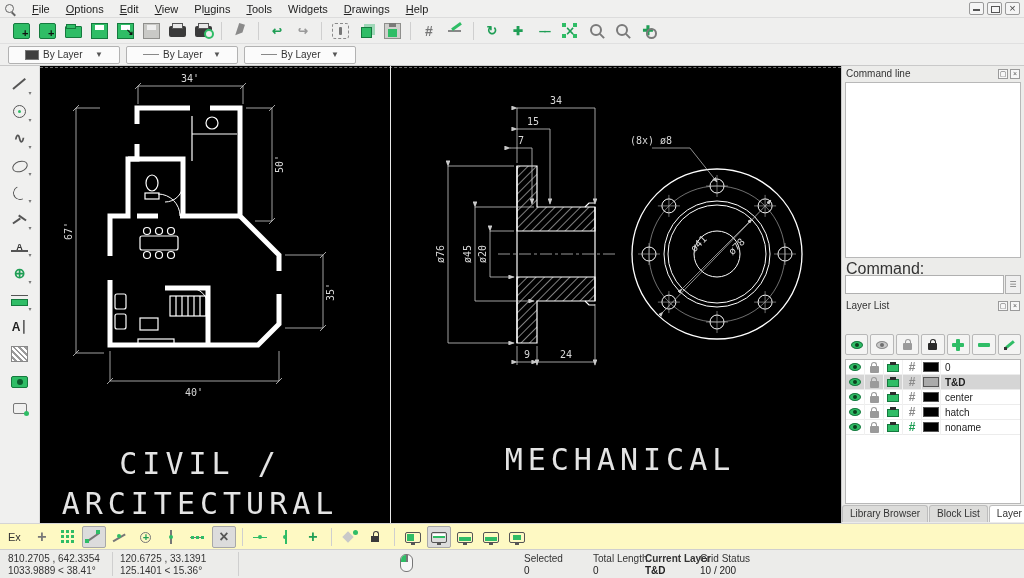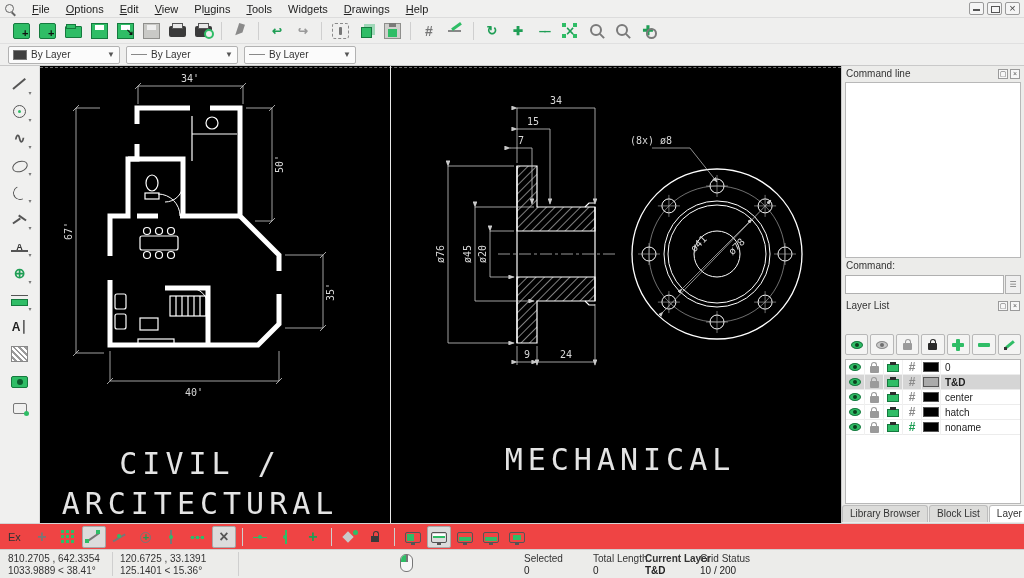--- a/index.html
+++ b/index.html
@@ -73,21 +73,21 @@
   .k-zoom-auto::before { content:""; position:absolute; top:0; left:0; width:4px; height:4px; background:#2fbd66;
         box-shadow:11px 0 0 #2fbd66, 0 11px 0 #2fbd66, 11px 11px 0 #2fbd66; }
   .k-zoom-pan { color:#1f9e55; font-weight:bold; } .k-zoom-pan::after { content:"\271a"; font-size:13px; }
   .k-zoom-pan::before { content:""; position:absolute; bottom:0px; right:0px; width:7px; height:7px;
         border:2px solid #7a7a7a; border-radius:50%; }
 
   
   .optionstb { position:absolute; top:44px; left:0; right:0; height:22px; background:#efefee;
                display:flex; align-items:center; padding-left:8px; border-bottom:1px solid #c9c9c9; }
   .dropdown { width:112px; height:18px; background:#fbfbfb; border:1px solid #b2b2b2; border-radius:2px;
-              display:flex; align-items:center; padding:0 4px; margin-right:6px; font-size:10px; color:#333; }
+              display:flex; align-items:center; padding:0 16px; margin-right:6px; font-size:10px; color:#333; }
   .dropdown .swatch-sq { width:14px; height:10px; background:#3f3f3f; border:1px solid #777; margin-right:4px; }
   .dropdown .line-gl { width:16px; height:1px; background:#888; margin-right:4px; }
   .dropdown .dd-arrow { margin-left:auto; font-size:8px; color:#555; }
 
   
   .lefttb { position:absolute; top:66px; left:0; width:40px; bottom:55px; background:#f0f0ef;
             display:flex; flex-direction:column; align-items:center; padding-top:4px; border-right:1px solid #dcdcdc; }
   .ltbtn { width:28px; height:27px; display:flex; align-items:center; justify-content:center; position:relative; }
   .ltbtn .dd-corner { position:absolute; right:2px; bottom:1px; font-size:6px; color:#777; }
   .k-line::before { content:""; position:absolute; left:0px; top:7px; width:16px; height:1.5px; background:#555; transform:rotate(-40deg); }
@@ -120,21 +120,21 @@
   .cad-title { font-family:"DejaVu Sans Mono", monospace; fill:#e4e4e4; letter-spacing:5px; }
   .dimtxt { font-family:"DejaVu Sans Mono", monospace; fill:#d8d8d8; }
 
   
   .rightpanel { position:absolute; top:66px; left:841px; right:0; height:457px; background:#ececea; border-left:1px solid #c9c9c9; }
   .dock-header { height:15px; display:flex; align-items:center; padding:0 4px; color:#333; font-size:10px; background:#ececea; }
   .dock-btns { margin-left:auto; display:flex; gap:2px; }
   .dock-btn { width:10px; height:10px; border:1px solid #9a9a9a; background:#f7f7f7; font-size:7px;
               line-height:8px; text-align:center; color:#555; }
   .cl-area { position:absolute; top:16px; left:3px; right:3px; height:176px; background:#fff; border:1px solid #b8b8b8; }
-  .cmd-label { position:absolute; top:194px; left:4px; font-size:10px; color:#333; }
+  .cmd-label { position:absolute; top:194px; left:4px; font-size:16px; color:#333; }
   .cmd-row { position:absolute; top:209px; left:3px; right:3px; height:19px; display:flex; }
   .cmd-input { flex:1; height:19px; background:#fff; border:1px solid #b0b0b0; }
   .cmd-btn { width:16px; height:19px; margin-left:1px; background:#efefef; border:1px solid #b0b0b0;
              font-size:8px; color:#777; line-height:17px; text-align:center; }
   .ll-header { position:absolute; top:232px; left:0; right:0; }
   .ll-filter { position:absolute; top:249px; left:3px; right:3px; height:16px; background:#fff;
                border:1px solid #b0b0b0; color:#9a9a9a; font-size:10px; padding:1px 3px; }
   .ll-toolbar { position:absolute; top:268px; left:3px; right:3px; height:23px; display:flex; gap:2px; }
   .llbtn { flex:1; height:21px; background:#f4f4f3; border:1px solid #b8b8b8; border-radius:2px;
            display:flex; align-items:center; justify-content:center; }
@@ -160,21 +160,21 @@
   .ll-row.selected .lname { font-weight:bold; }
   .ll-cell { width:19px; display:flex; justify-content:center; align-items:center; height:15px; border-right:1px solid #f0f0f0; }
   .lswatch { width:16px; height:10px; border:1px solid #555; }
   .lname { padding-left:4px; font-size:10px; color:#222; }
   .panel-tabs { position:absolute; bottom:1px; left:0; right:0; height:17px; display:flex; }
   .ptab { padding:2px 7px; font-size:10px; color:#333; background:#dcdcda; border:1px solid #bdbdbd;
           border-bottom:none; border-radius:3px 3px 0 0; margin-right:1px; white-space:nowrap; }
   .ptab.active { background:#fff; }
 
   
-  .snaptb { position:absolute; top:523px; left:0; right:0; height:26px; background:#ef4444;
+  .snaptb { position:absolute; top:523px; left:0; right:0; height:26px; background:#fef9c3;
             border-top:1px solid #d5d5d5; display:flex; align-items:center; padding-left:8px; }
   .ex-label { font-size:11px; color:#333; margin-right:8px; }
   .k-crosshair { color:#777; } .k-crosshair::after { content:"+"; font-size:16px; font-weight:bold; }
   .k-dots { background:radial-gradient(#2fbd66 1.5px, transparent 1.6px); background-size:5px 5px; width:15px; height:15px; }
   .k-endpoint::before { content:""; position:absolute; left:2px; top:7px; width:13px; height:1.5px; background:#777; transform:rotate(-35deg); }
   .k-endpoint::after { content:""; position:absolute; left:0; top:10px; width:4px; height:4px; background:#2fbd66;
         box-shadow:11px -9px 0 #2fbd66; }
   .k-on-entity::before { content:""; position:absolute; left:1px; top:8px; width:14px; height:1.5px; background:#777; transform:rotate(-30deg); }
   .k-on-entity::after { content:""; position:absolute; left:6px; top:5px; width:4px; height:4px; background:#2fbd66; border-radius:50%; }
   .k-snap-center::before { content:""; position:absolute; left:3px; top:3px; width:9px; height:9px; border:1px solid #777; border-radius:50%; }

